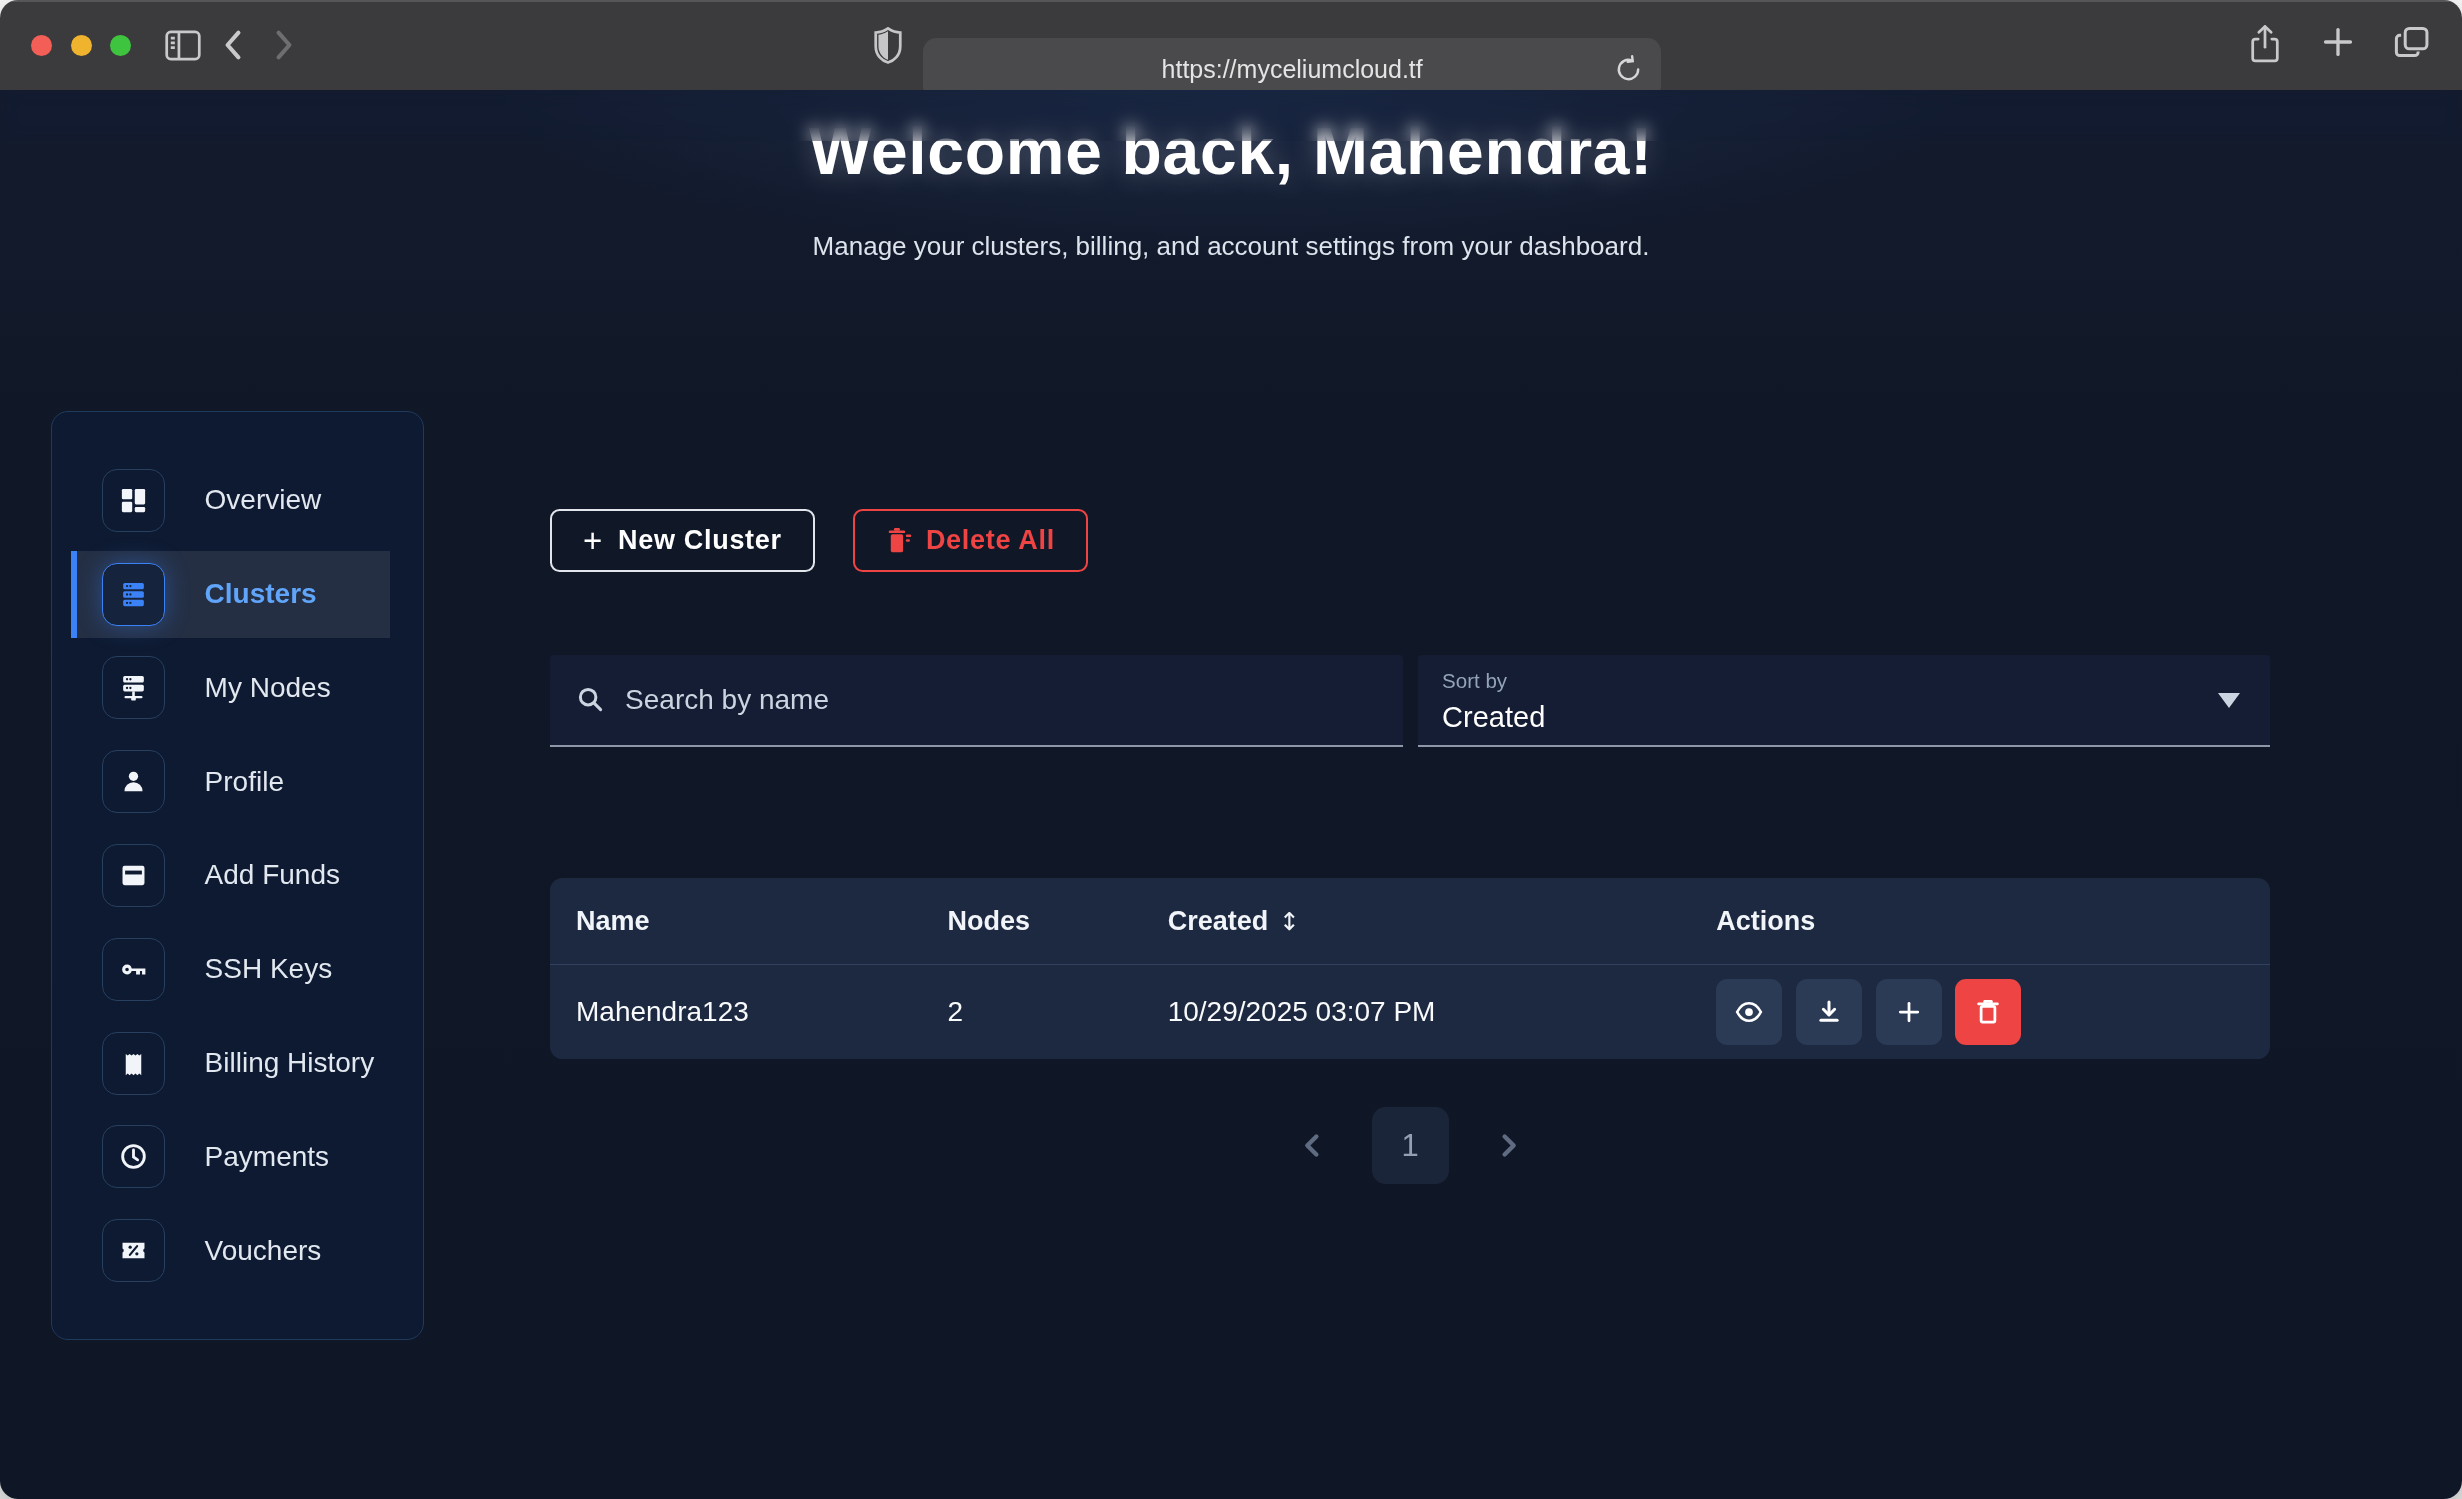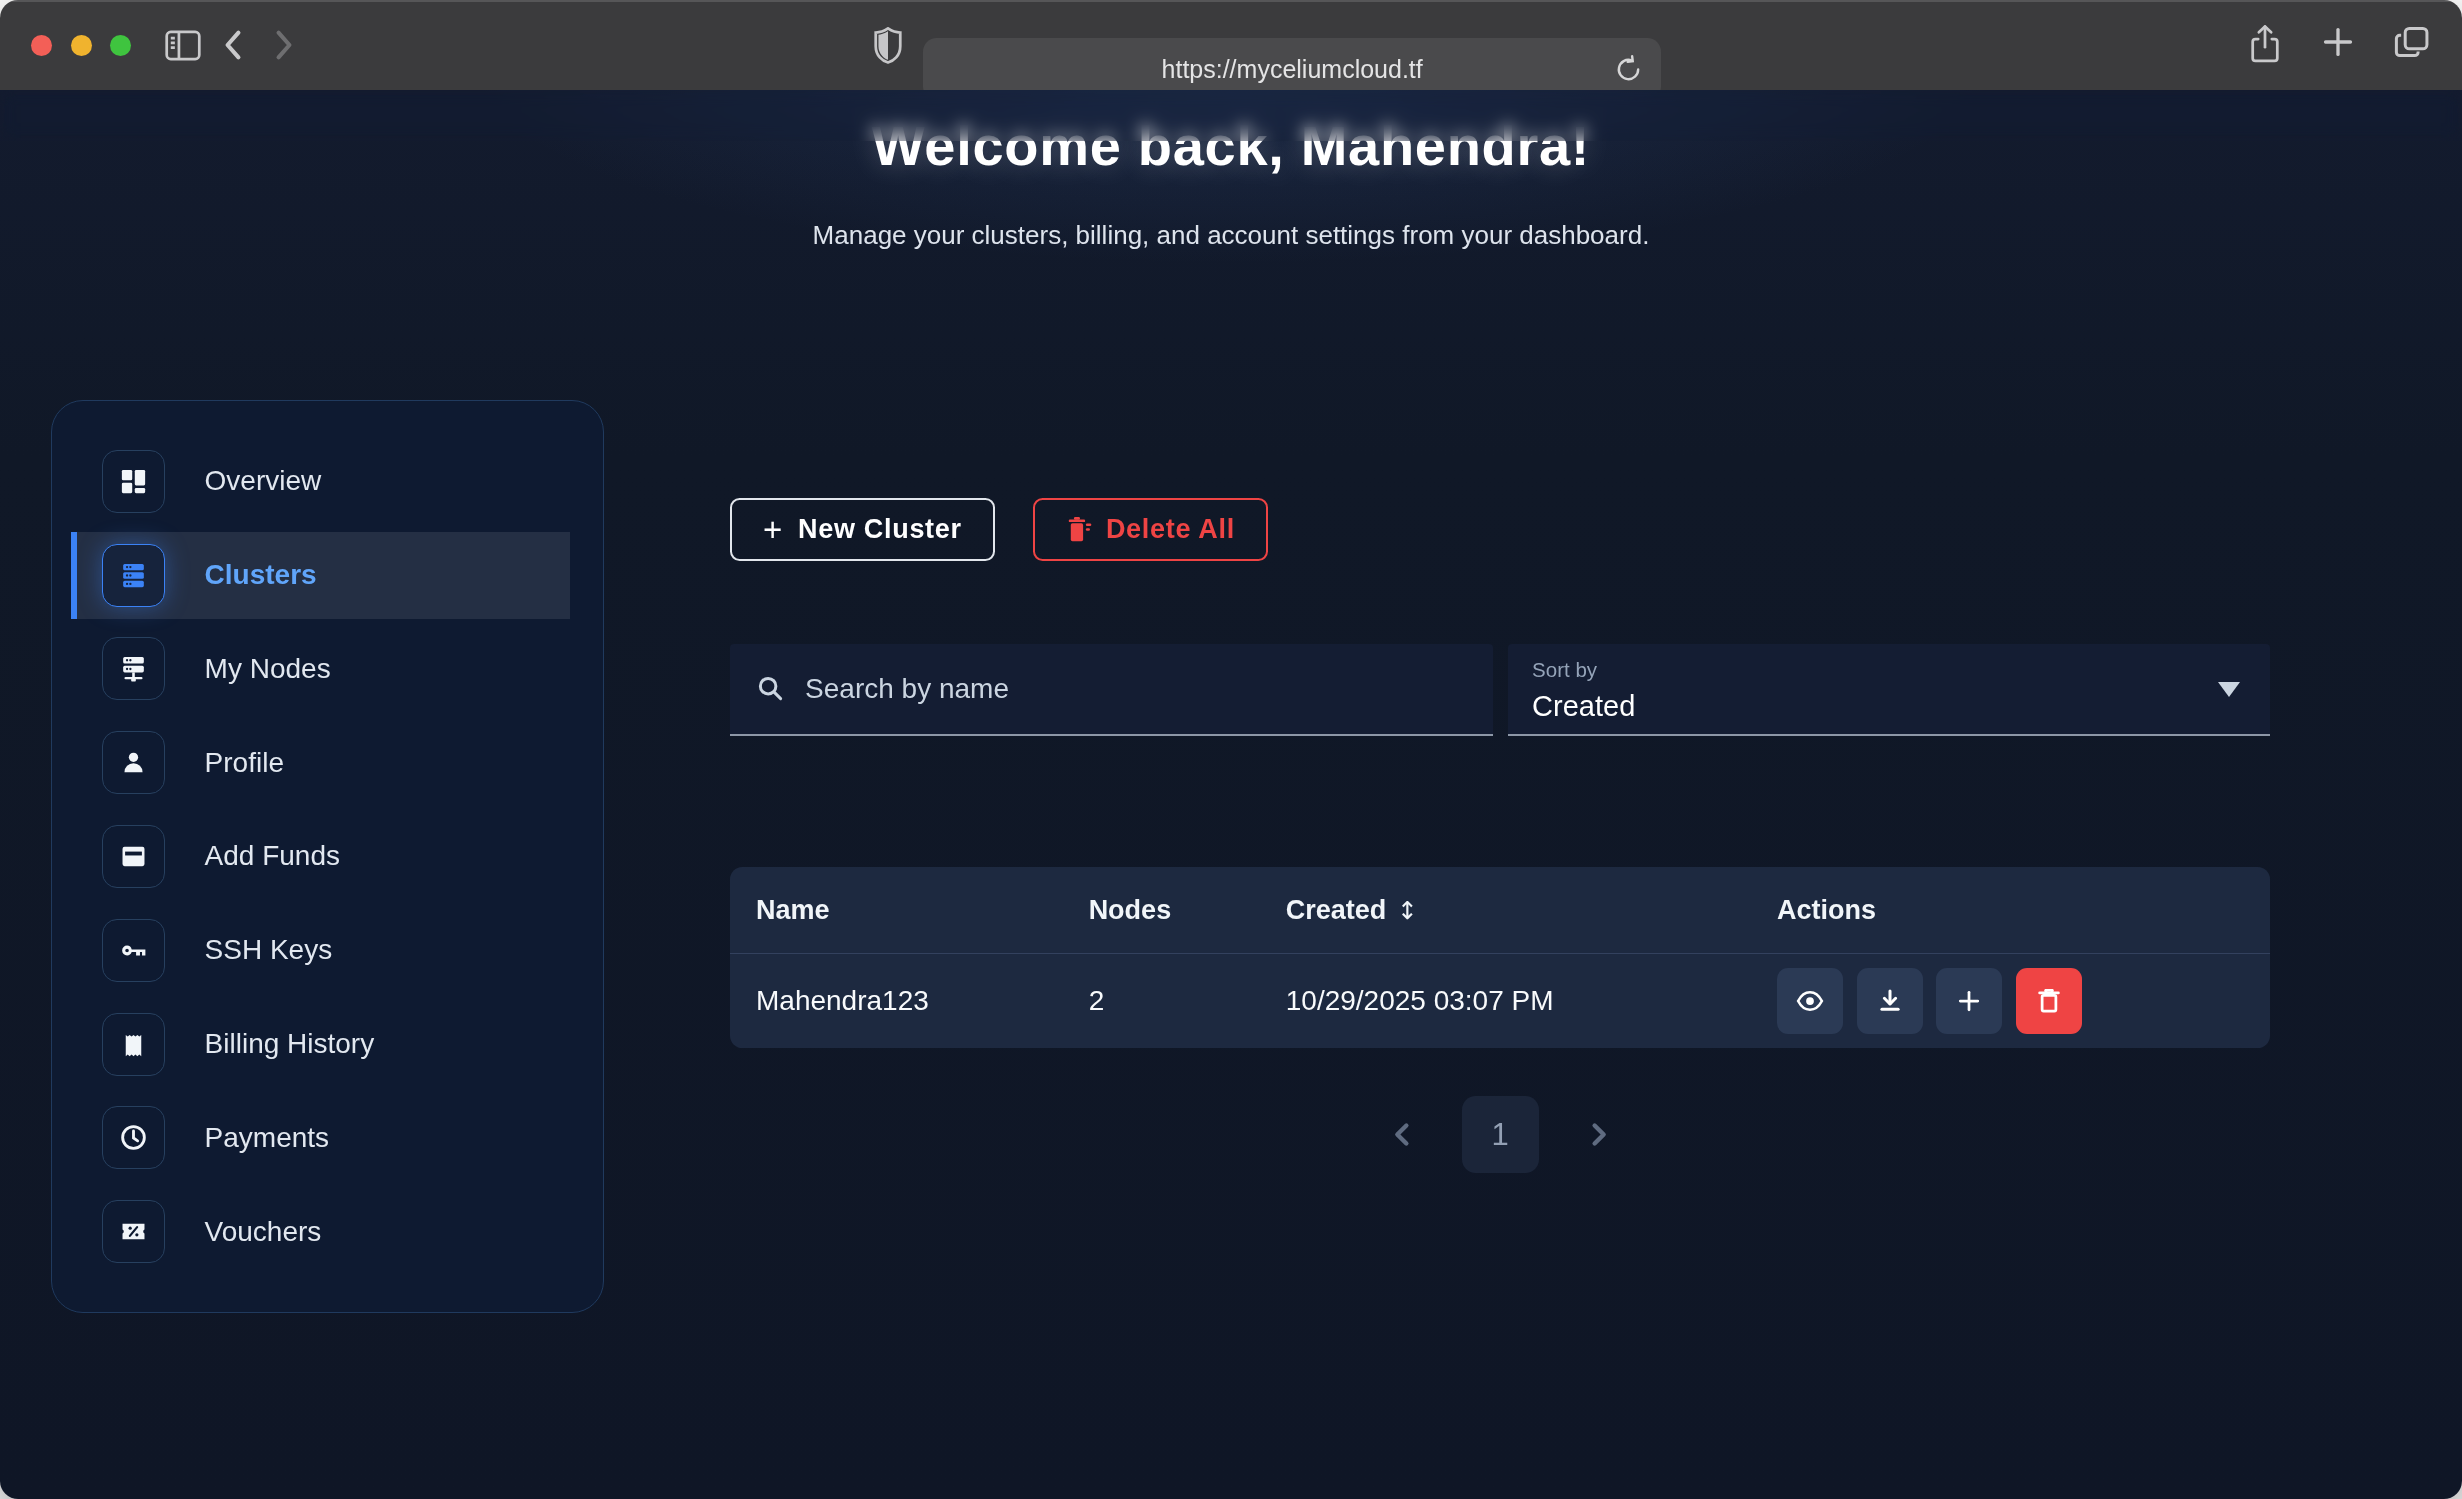--- a/index.html
+++ b/index.html
@@ -22,29 +22,29 @@
   .right-tools { display:flex; gap:37px; margin-left:27px; color:#c9c9cb; }
 
   
   .viewport { position:relative; height:1409px; overflow:hidden; color:#e5e7eb;
      background:
        radial-gradient(ellipse 1093px 287px at 50% -27px, rgba(70,110,180,.20), transparent 70%),
        linear-gradient(180deg, #131b2e 0%, #101827 26%, #0f1626 100%); }
   .blur-strip { position:absolute; top:0; left:0; right:0; height:51px; z-index:6;
       backdrop-filter: blur(8.2px) saturate(1.1); -webkit-backdrop-filter: blur(8.2px) saturate(1.1);
       background: rgba(19,27,46,.25); }
-  .welcome { margin-top:23px; text-align:center; font-size:56px; font-weight:700; color:#ffffff;
+  .welcome { margin-top:23px; text-align:center; font-size:66px; font-weight:700; color:#ffffff;
              letter-spacing:0.7px; text-shadow:0 0 27px rgba(255,255,255,.25); }
   .welcome-sub { margin-top:42px; text-align:center; font-size:26px; color:#dde3ec; font-weight:400; }
 
   .layout { display:flex; align-items:flex-start; margin-top:149px; padding:0 192px 0 51px; gap:126px; }
 
   
-  .sidebar { width:553px; background:#0e1a31; border:1.4px solid #203a5e; border-radius:32px;
-             padding:30px 0; flex:none; }
+  .sidebar { width:373px; background:#0e1a31; border:1.4px solid #203a5e; border-radius:17px;
+             padding:38px 0; flex:none; }
   .nav-item { height:87px; margin:6.8px 33px 6.8px 19px; display:flex; align-items:center; gap:40px;
               border-left:6.2px solid transparent; padding-left:24.6px; cursor:pointer; }
   .nav-item.active { background:#242f44; border-left-color:#3b82f6; }
   .tile { width:63px; height:63px; border-radius:15px; border:1.4px solid #27405f; display:grid;
           place-items:center; color:#f1f5f9; flex:none; }
   .nav-item.active .tile { border-color:#3b82f6; color:#3b82f6; background:#16233c;
           box-shadow:0 0 23px rgba(59,130,246,.40); }
   .nav-label { font-size:28px; font-weight:500; color:#e2e8f0; }
   .nav-item.active .nav-label { color:#60a5fa; font-weight:600; }
 

